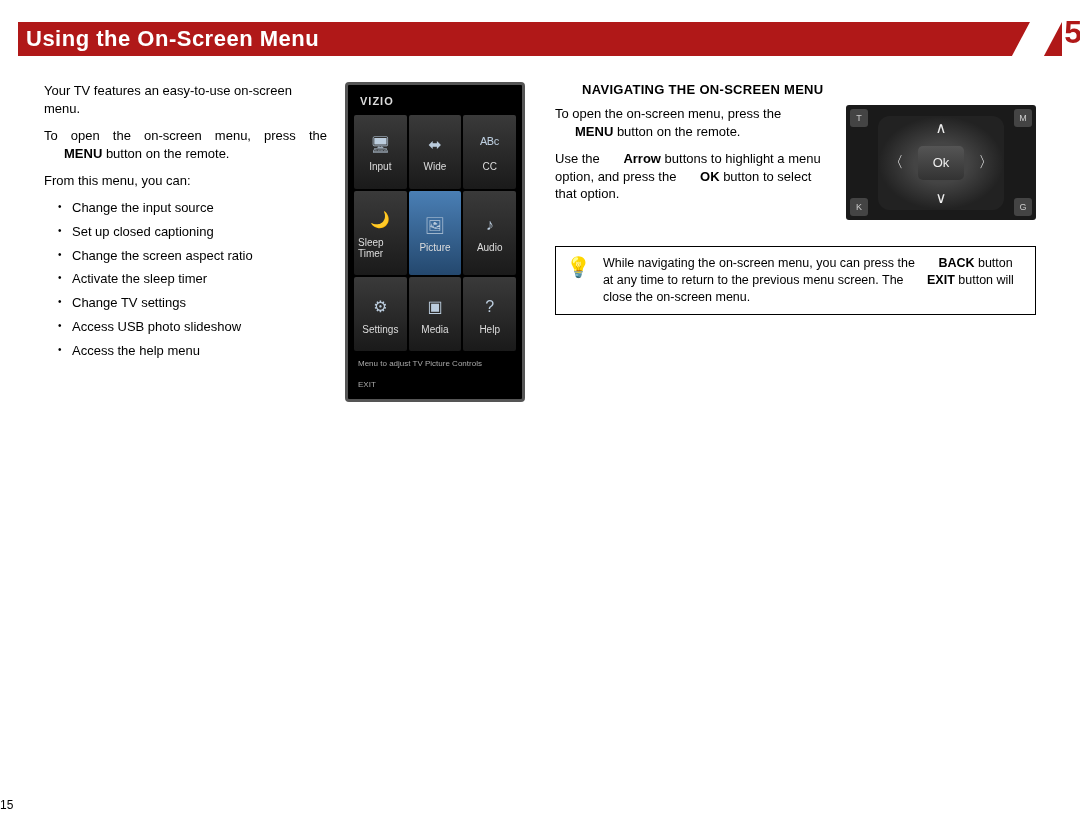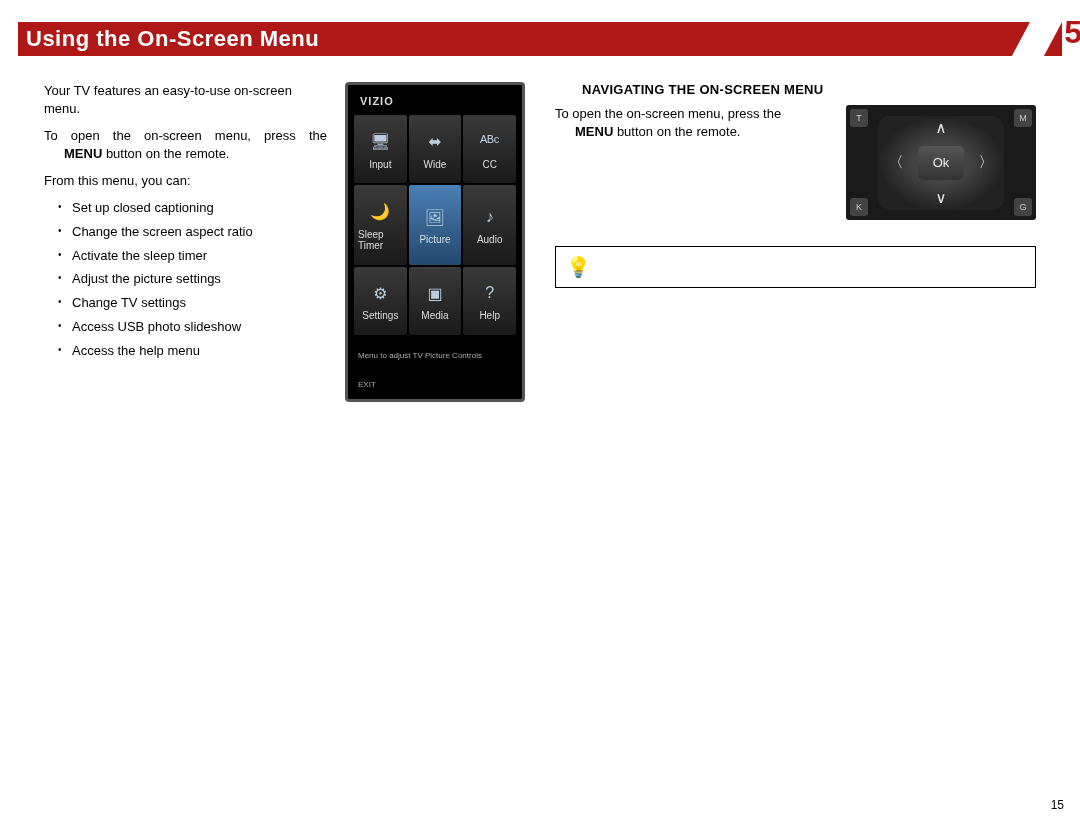--- a/index.html
+++ b/index.html
@@ -21,21 +21,21 @@
 b { font-weight:bold;padding-left:20px; }
 
 
 .tv-mock { width:180px; height:320px; background:#000; border:3px solid #555; border-radius:4px; padding:6px; display:flex; flex-direction:column; color:#ccc; font-size:9px; }
 .tv-logo { color:#ddd; font-weight:bold; letter-spacing:1px; font-size:11px; padding:4px 6px 8px 6px; }
 .tv-grid { display:grid; grid-template-columns:repeat(3,1fr); gap:2px; flex:1; }
 .tv-cell { background:linear-gradient(#3a3a3a,#1a1a1a); border-radius:2px; display:flex; flex-direction:column; align-items:center; justify-content:center; gap:4px; padding:4px; }
 .tv-cell.sel { background:linear-gradient(#4a7fb5,#24486e); }
 .tv-ico { width:26px; height:26px; display:flex; align-items:center; justify-content:center; font-size:16px; color:#bcd; }
 .tv-lbl { font-size:10px; color:#ddd; }
-.tv-status { font-size:8px; color:#aaa; padding:16px 4px; }
+.tv-status { font-size:8px; color:#aaa; padding:8px 4px; }
 .tv-exit { font-size:8px; color:#aaa; padding:4px; }
 
 
 .right-top { display:flex; gap:14px; }
 .remote { width:190px; height:115px; background:#1a1a1a; border-radius:3px; position:relative; overflow:hidden; }
 .dpad { position:absolute; left:50%; top:50%; transform:translate(-50%,-50%); width:126px; height:94px; }
 .arrow { position:absolute; color:#eee; font-size:15px; display:flex; align-items:center; justify-content:center; width:24px; height:24px; }
 .arrow.up { left:51px; top:0; }
 .arrow.down { left:51px; bottom:0; }
 .arrow.left { left:6px; top:35px; }
@@ -46,44 +46,44 @@
 .corner.tl { left:4px; top:4px; }
 .corner.tr { right:4px; top:4px; }
 .corner.bl { left:4px; bottom:4px; }
 .corner.br { right:4px; bottom:4px; }
 
 
 .tip { display:flex; border:1px solid #000; padding:8px 10px; margin-top:26px; gap:12px; align-items:flex-start; }
 .bulb { font-size:20px; color:#555; flex-shrink:0; }
 .tip-text { font-size:12.5px; line-height:1.35; }
 
-.pagenum { position:absolute; bottom:22px; left:0; right:16px; text-align:right; font-size:12px; }
+.pagenum { position:absolute; bottom:22px; left:0; right:16px; text-align:left; font-size:12px; }
 </style>
 </head>
 <body>
 
 <div class="header">
   <span class="header-title">Using the On-Screen Menu</span>
 </div>
 <div class="chapter-num">5</div>
 
 <div class="content">
   <div class="col">
     <div class="left-col">
       <div class="left-text">
         <p>Your TV features an easy-to-use on-screen menu.</p>
         <p class="justify">
           <span>To open the on-screen menu, press the </span><b>MENU</b><span> button on the remote.</span>
         </p>
         <p>From this menu, you can:</p>
         <ul>
+          <li>Change the input source</li>
           <li>Set up closed captioning</li>
           <li>Change the screen aspect ratio</li>
           <li>Activate the sleep timer</li>
-          <li>Adjust the picture settings</li>
           <li>Change TV settings</li>
           <li>Access USB photo slideshow</li>
           <li>Access the help menu</li>
         </ul>
       </div>
       <div class="tv-mock">
         <div class="tv-logo">VIZIO</div>
         <div class="tv-grid" id="tvgrid">
             <div class="tv-cell">
               <div class="tv-ico">🖥</div>
@@ -128,36 +128,42 @@
     </div>
   </div>
 
   <div class="col">
     <div class="section-head">NAVIGATING THE ON-SCREEN MENU</div>
     <div class="right-top">
       <div style="flex:1">
         <p>
           <span>To open the on-screen menu, press the </span><b>MENU</b><span> button on the remote.</span>
         </p>
+        <p>
+          <span>Use the </span><b>Arrow</b><span> buttons to highlight a menu option, and press the </span><b>OK</b><span> button to select that option.</span>
+        </p>
       </div>
       <div class="remote">
         <div class="corner tl">T</div>
         <div class="corner tr">M</div>
         <div class="corner bl">K</div>
         <div class="corner br">G</div>
         <div class="dpad">
           <div class="dpad-bg"></div>
           <div class="arrow up">∧</div>
           <div class="arrow down">∨</div>
           <div class="arrow left">〈</div>
           <div class="arrow right">〉</div>
           <div class="okbtn">Ok</div>
         </div>
       </div>
     </div>
 
     <div class="tip">
       <div class="bulb">💡</div>
+      <div class="tip-text">
+        <span>While navigating the on-screen menu, you can press the </span><b>BACK</b><span> button at any time to return to the previous menu screen. The </span><b>EXIT</b><span> button will close the on-screen menu.</span>
+      </div>
     </div>
   </div>
 </div>
 
 <div class="pagenum">15</div>
 
 </body></html>

